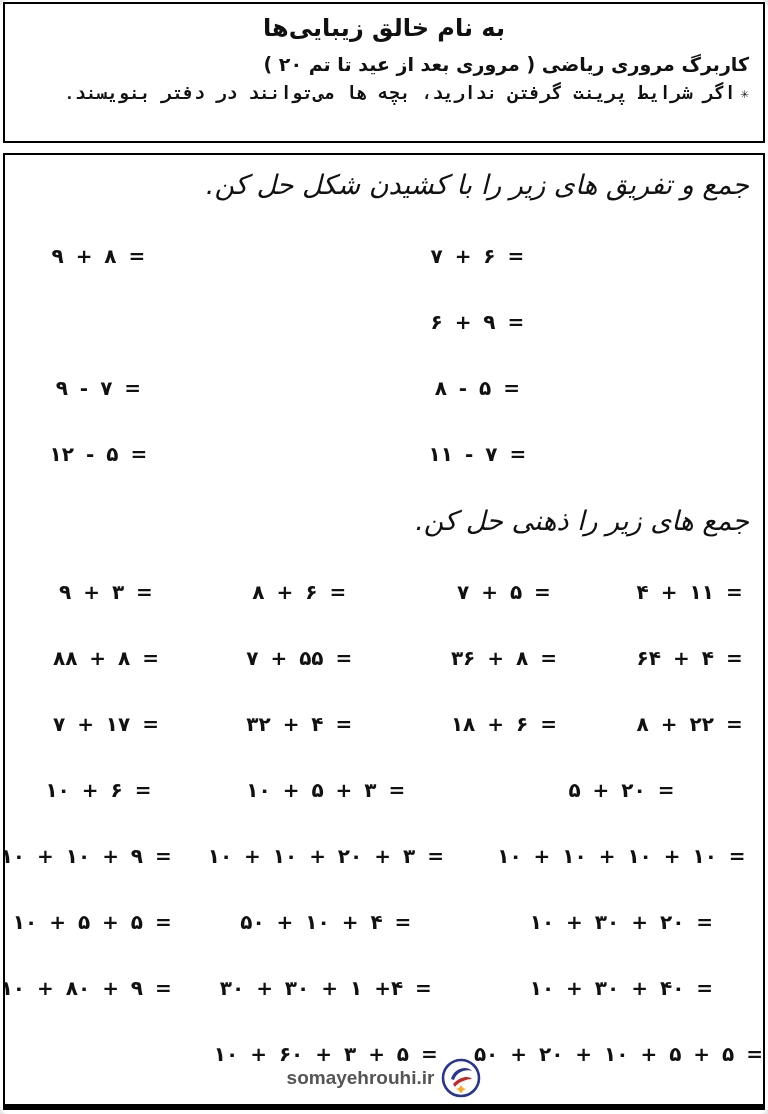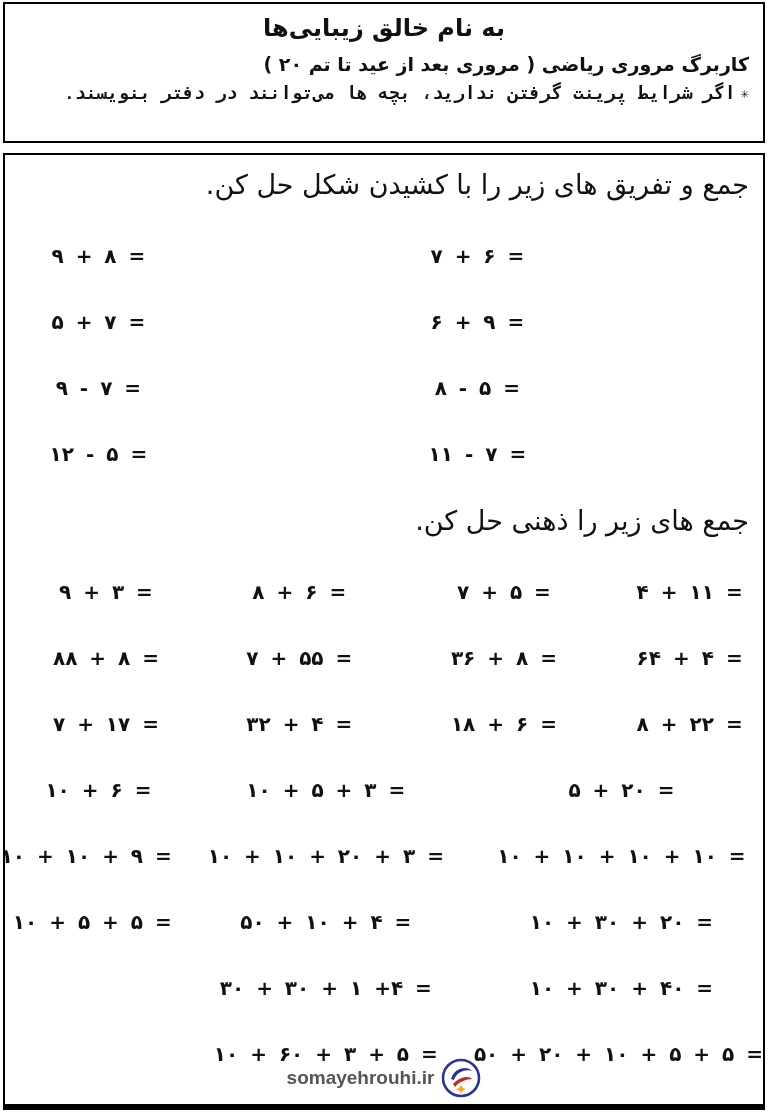--- a/index.html
+++ b/index.html
@@ -1,20 +1,21 @@
 <!DOCTYPE html>
 <html><head>
 <meta charset="utf-8">
 <style>
   html,body { margin:0; padding:0; background:#e8e8e8; }
   .page {
     position:relative; width:768px; height:1114px; margin:0 auto;
     background:#ffffff; color:#111;
     font-family:"DejaVu Sans", sans-serif;
     overflow:hidden;
+    border-radius:8px;
   }
   
   .header-box {
     position:absolute; top:2px; left:3px; right:3px; height:141px;
     border:2px solid #000; box-sizing:border-box;
     padding:6px 14px 0 14px;
   }
   .title {
     text-align:center; font-size:24px; font-weight:bold; line-height:36px;
   }
@@ -25,21 +26,21 @@
     text-align:right; font-size:18px; font-weight:bold; line-height:29px;font-family:Liberation Mono, monospace;
   }
   .note-marker { font-size:14px; margin-left:5px; vertical-align:1px; }
   
   .body-box {
     position:absolute; top:153px; left:3px; right:3px; bottom:4px;
     border:2px solid #000; border-bottom:6px solid #000; box-sizing:border-box;
   }
   .sec-heading {
     margin:0; text-align:right; direction:rtl;
-    font-size:27px; font-weight:normal;
+    font-size:27px; font-style:italic; font-weight:normal;
     line-height:44px; padding:8px 14px 0 0;
   }
   .sec-heading.second { padding-top:0; margin-top:12px;padding-left:7px; }
   .s1block { margin-top:16px; }
   .s2block { margin-top:16px; }
   .s1row {
     display:grid; direction:rtl; grid-template-columns:78% 22%;
     height:66px; align-items:center;
   }
   .g4 {
@@ -84,21 +85,20 @@
 
     <h2 class="sec-heading">جمع و تفریق های زیر را با کشیدن شکل حل کن.</h2>
 
     <div class="s1block">
       <div class="s1row">
         <div class="cell"><span class="expr">۷ + ۶ =</span></div>
         <div class="cell"><span class="expr">۹ + ۸ =</span></div>
       </div>
       <div class="s1row">
         <div class="cell"><span class="expr">۶ + ۹ =</span></div>
-        <div class="cell"><span class="expr">۵ + ۷ =</span></div>
       </div>
       <div class="s1row">
         <div class="cell"><span class="expr">۸ - ۵ =</span></div>
         <div class="cell"><span class="expr">۹ - ۷ =</span></div>
       </div>
       <div class="s1row">
         <div class="cell"><span class="expr">۱۱ - ۷ =</span></div>
         <div class="cell"><span class="expr">۱۲ - ۵ =</span></div>
       </div>
     </div>
@@ -135,20 +135,21 @@
         <div class="cell"><span class="expr">۱۰ + ۱۰ + ۹ =</span></div>
       </div>
       <div class="g3">
         <div class="cell"><span class="expr">۱۰ + ۳۰ + ۲۰ =</span></div>
         <div class="cell"><span class="expr">۵۰ + ۱۰ + ۴ =</span></div>
         <div class="cell"><span class="expr">۱۰ + ۱۰ + ۱۰ + ۵ + ۵ =</span></div>
       </div>
       <div class="g3">
         <div class="cell"><span class="expr">۱۰ + ۳۰ + ۴۰ =</span></div>
         <div class="cell"><span class="expr">۳۰ + ۳۰ + ۱ +۴ =</span></div>
+        <div class="cell"><span class="expr">۱۰ + ۸۰ + ۹ =</span></div>
       </div>
       <div class="g3">
         <div class="cell"><span class="expr">۵۰ + ۲۰ + ۱۰ + ۵ + ۵ =</span></div>
         <div class="cell"><span class="expr">۱۰ + ۶۰ + ۳ + ۵ =</span></div>
       </div>
     </div>
 
     <div class="footer">
       <span class="logo-wrap">
         <svg width="40" height="40" viewBox="0 0 40 40" xmlns="http://www.w3.org/2000/svg">

